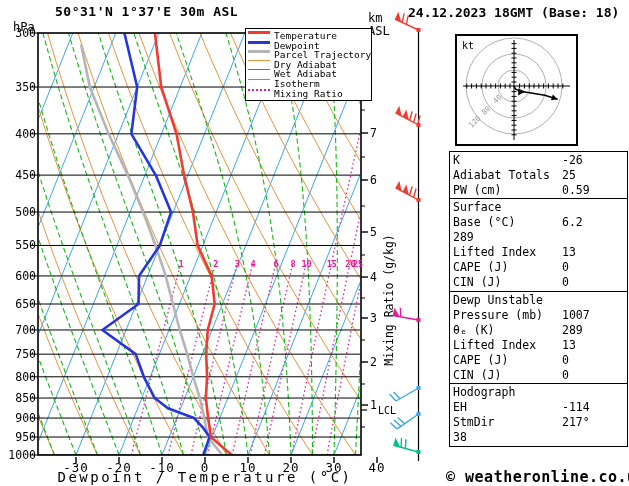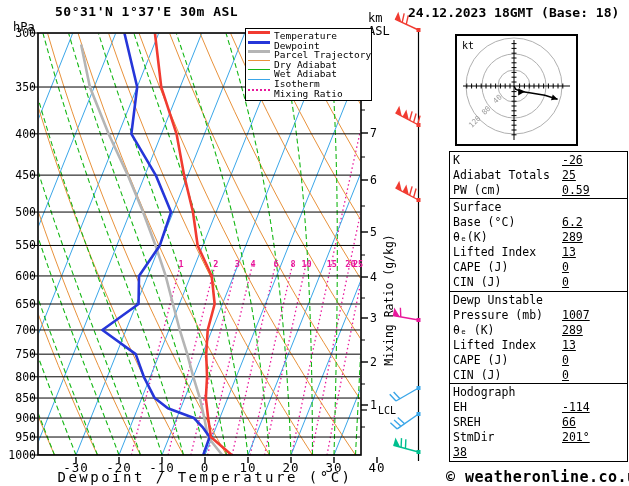--- a/index.html
+++ b/index.html
@@ -13,21 +13,21 @@
   #legend{left:245px;top:28px;width:123px;background:#fff;border:1px solid #000;padding:2px 0 2px 2px;}
   .legend-row{display:flex;align-items:flex-start;height:9.6px;}
   .legend-swatch{width:22px;margin-right:4px;flex:none;}
   .legend-label{font-size:9.5px;line-height:9px;white-space:nowrap;}
   #hodograph-box{left:455px;top:34px;}
   #data-panel{left:449px;top:152px;width:179px;}
   .panel-box{border:1.5px solid #000;padding:1px 3px;margin-top:-1.5px;background:#fff;}
   .panel-title{text-align:left;font-size:11.5px;line-height:15px;white-space:nowrap;}
   .panel-row{display:flex;font-size:11.5px;line-height:15px;white-space:nowrap;}
   .panel-row .lbl{flex:1;}
-  .panel-row .val{width:62px;flex:none;text-decoration:underline;}
+  .panel-row .val{width:62px;flex:none;}
   #footer-credit{left:446px;top:468px;font-size:15px;font-weight:bold;letter-spacing:.5px;white-space:nowrap;}
   svg text{font-family:"DejaVu Sans Mono","Liberation Mono",monospace;}
 </style>
 </head>
 <body>
 
 <div id="stage">
 
   <svg id="skewt" class="abs" style="left:0;top:0" width="445" height="486" viewBox="0 0 445 486">
     <defs>
@@ -373,21 +373,20 @@
           <span class="val">0.59</span>
         </div>
       </div>
       <div class="panel-box">
         <div class="panel-title">Surface</div>
         <div class="panel-row">
           <span class="lbl">Base (°C)</span>
           <span class="val">6.2</span>
         </div>
         <div class="panel-row">
-          <span class="lbl">θₑ(K)</span>
           <span class="val">289</span>
         </div>
         <div class="panel-row">
           <span class="lbl">Lifted Index</span>
           <span class="val">13</span>
         </div>
         <div class="panel-row">
           <span class="lbl">CAPE (J)</span>
           <span class="val">0</span>
         </div>
@@ -419,26 +418,22 @@
           <span class="val">0</span>
         </div>
       </div>
       <div class="panel-box">
         <div class="panel-title">Hodograph</div>
         <div class="panel-row">
           <span class="lbl">EH</span>
           <span class="val">-114</span>
         </div>
         <div class="panel-row">
-          <span class="lbl">SREH</span>
-          <span class="val">66</span>
-        </div>
-        <div class="panel-row">
           <span class="lbl">StmDir</span>
-          <span class="val">201°</span>
+          <span class="val">217°</span>
         </div>
         <div class="panel-row">
           <span class="val">38</span>
         </div>
       </div>
     </div>
 
   <div id="footer-credit" class="abs">© weatheronline.co.uk</div>
 </div>
 

